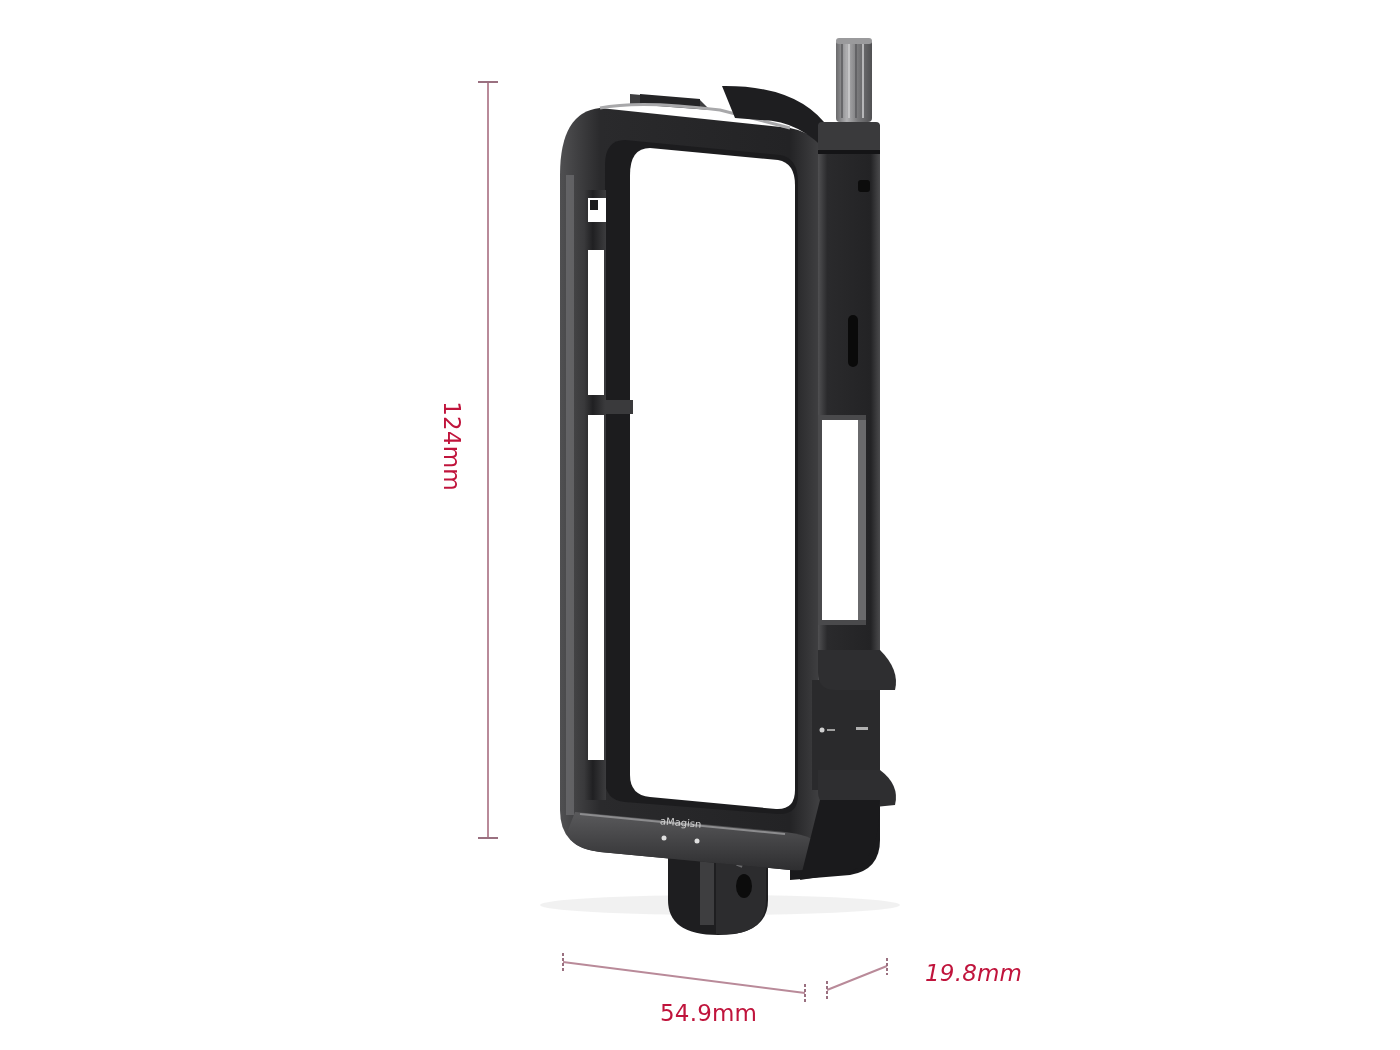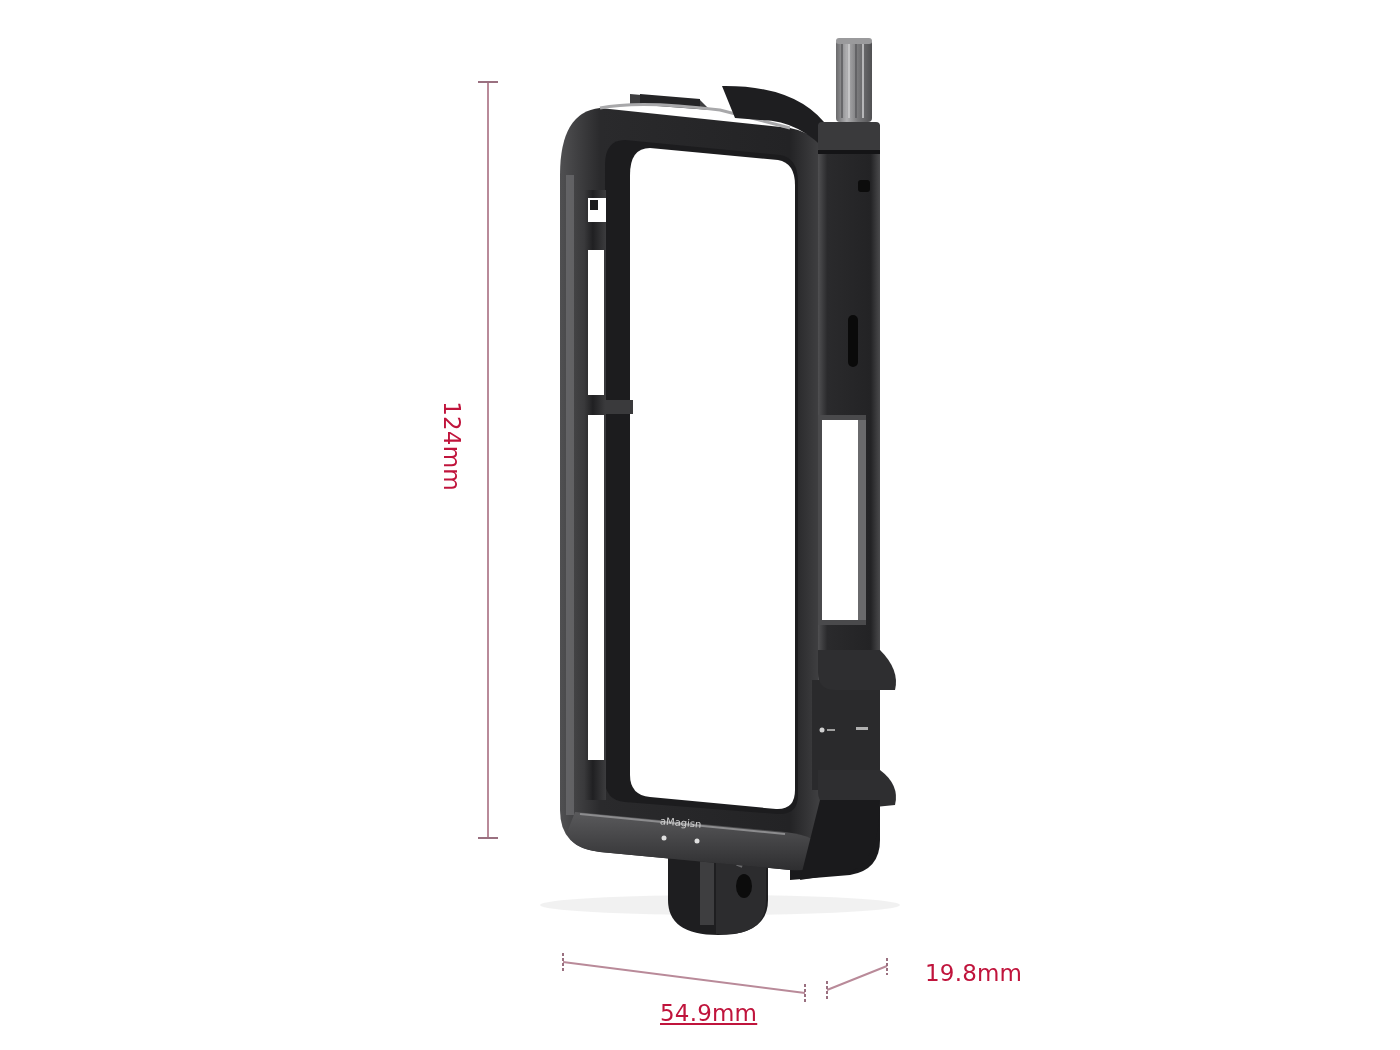--- a/index.html
+++ b/index.html
@@ -19,22 +19,22 @@
       font-family: "DejaVu Sans", "Liberation Sans", sans-serif;
       letter-spacing: 0.2px;
       white-space: nowrap;
     }
     .dim-height {
       left: 452px;
       top: 446px;
       transform: translate(-50%, -50%) rotate(90deg);
       transform-origin: center center;
     }
-    .dim-width { left: 660px; top: 1000px; text-decoration: underline; }
-    .dim-depth { left: 925px; top: 960px; }
+    .dim-width { left: 660px; top: 1000px; }
+    .dim-depth { left: 925px; top: 960px; font-style: italic; }
   </style>
 </head>
 <body>
 
 <div class="stage">
 
   <svg class="product-svg" viewBox="0 0 1400 1050">
     <defs>
       <linearGradient id="bodyGrad" x1="0" y1="0" x2="1" y2="0">
         <stop offset="0" stop-color="#505052"></stop>

